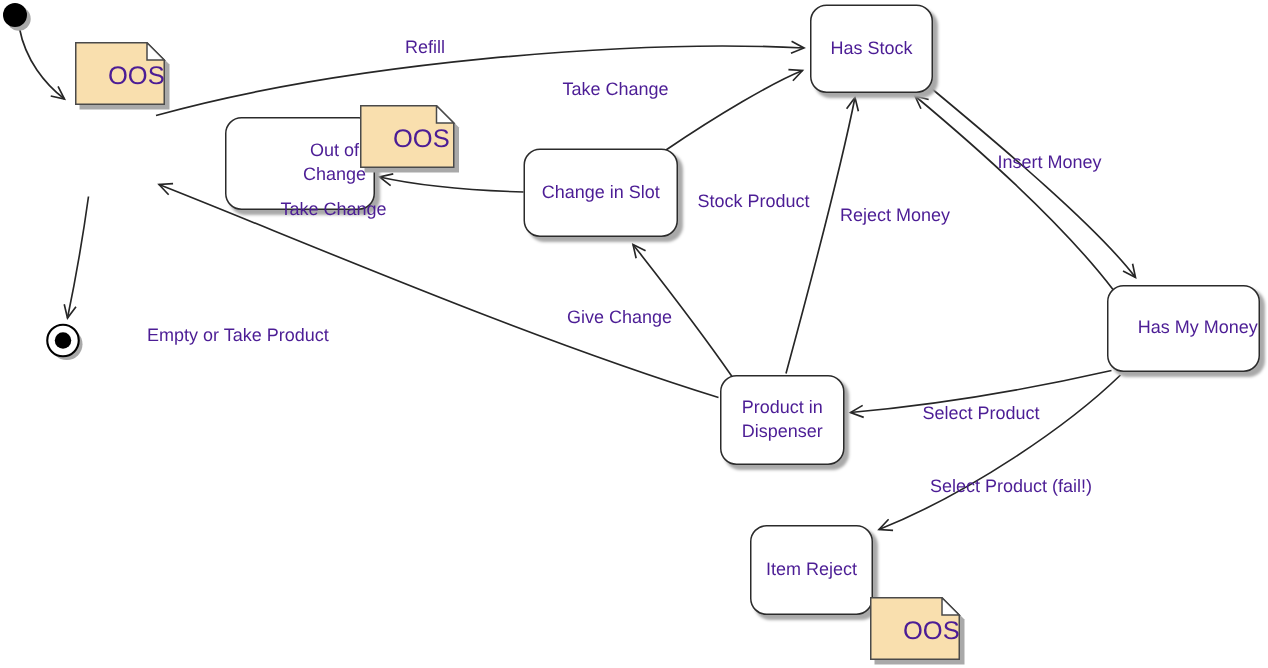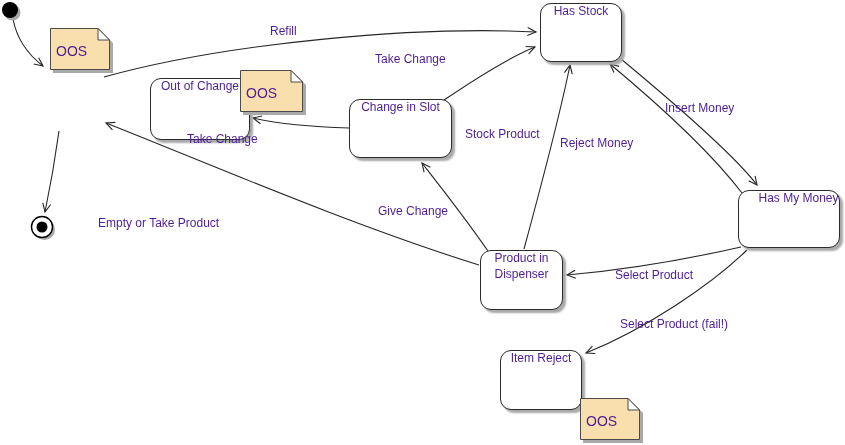--- a/index.html
+++ b/index.html
@@ -18,35 +18,35 @@
   .edge{
     fill:none;stroke:#262626;stroke-width:1.1px;
   }
   .state{
     position:absolute;
     z-index:2;
     background:#ffffff;
     border:1.5px solid #2b2b2b;
     border-radius:11px;
     box-shadow:3px 3px 2px #a9a9a9;
-    display:flex;justify-content:center;
+    display:flex;align-items:center;justify-content:center;
     text-align:center;
     font-size:12px;line-height:1.3;
     white-space:pre-line;
     box-sizing:border-box;
   }
   .note{
     position:absolute;
     z-index:3;
   }
   .note svg{position:absolute;left:0;top:0;}
   .note-label{
-    position:absolute;left:6px;top:0;height:100%;
+    position:absolute;left:22px;top:0;height:100%;
     display:flex;align-items:center;
-    font-size:14px;
+    font-size:17px;
     z-index:1;
   }
   .edge-label{
     position:absolute;
     z-index:4;
     font-size:12px;
     white-space:nowrap;
   }
 </style>
 </head>
@@ -85,21 +85,21 @@
     <div class="edge-label" style="left: 375px; top: 52px;">Take Change</div>
     <div class="edge-label" style="left: 665px; top: 101px;">Insert Money</div>
     <div class="edge-label" style="left: 560px; top: 136px;">Reject Money</div>
     <div class="edge-label" style="left: 465px; top: 127px;">Stock Product</div>
     <div class="edge-label" style="left: 615px; top: 268px;">Select Product</div>
     <div class="edge-label" style="left: 620px; top: 317px;">Select Product (fail!)</div>
     <div class="edge-label" style="left: 378px; top: 204px;">Give Change</div>
     <div class="edge-label" style="left: 187px; top: 132px;">Take Change</div>
     <div class="edge-label" style="left: 98px; top: 216px;">Empty or Take Product</div>
     <div class="state" style="left: 540px; top: 3px; width: 82px; height: 59px;"><span>Has Stock</span></div>
-    <div class="state" style="left: 150px; top: 78px; width: 100px; height: 62px;"><span>Out of Change</span></div>
+    <div class="state" style="left: 150px; top: 78px; width: 100px; height: 62px; padding-left: 46px;"><span>Out of Change</span></div>
     <div class="state" style="left: 349px; top: 99px; width: 103px; height: 59px;"><span>Change in Slot</span></div>
     <div class="state" style="left: 738px; top: 190px; width: 102px; height: 58px; padding-left: 19px;"><span>Has My Money</span></div>
     <div class="state" style="left: 480px; top: 250px; width: 83px; height: 60px;"><span>Product in
 Dispenser</span></div>
     <div class="state" style="left: 500px; top: 350px; width: 82px; height: 60px;"><span>Item Reject</span></div>
     <div class="note" style="left: 50px; top: 28px; width: 64px; height: 46px;">
       <svg width="64" height="46" viewBox="0 0 64 46">
         <polygon points="3,3 51,3 63,15 63,45 3,45" fill="#a9a9a9"></polygon>
         <polygon points="0.5,0.5 48,0.5 59.5,12 59.5,41.5 0.5,41.5" fill="#F9DFAE" stroke="#4a4a4a" stroke-width="1"></polygon>
         <polygon points="48,0.5 48,12 59.5,12" fill="#ffffff" stroke="#4a4a4a" stroke-width="1"></polygon>

